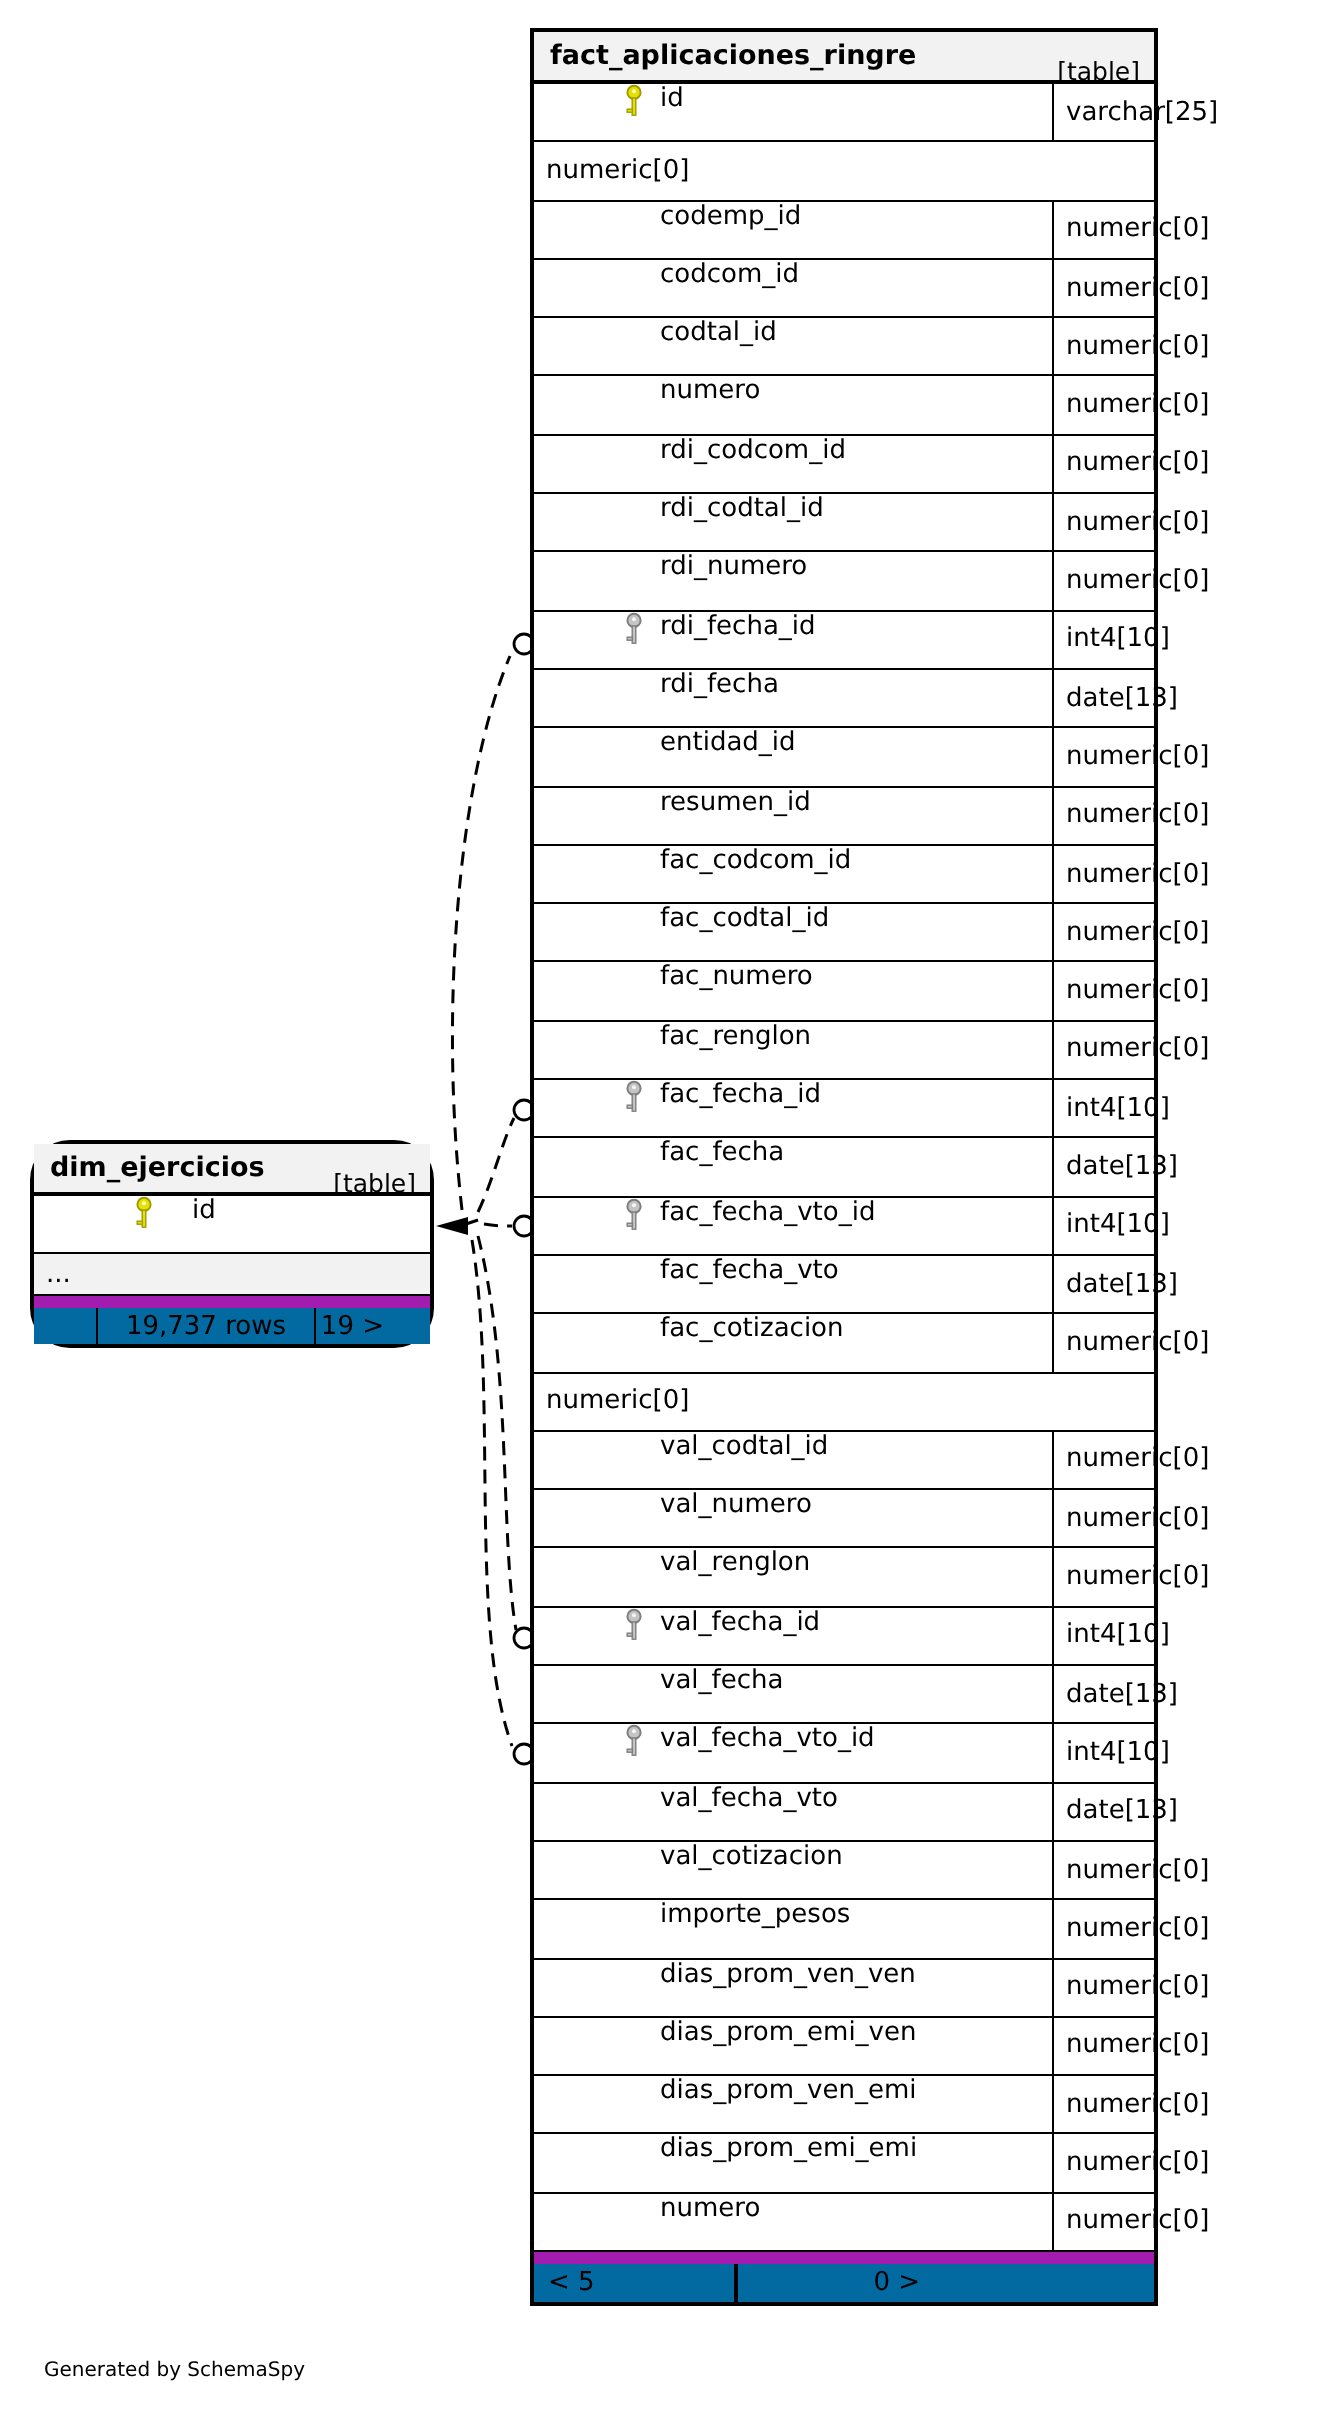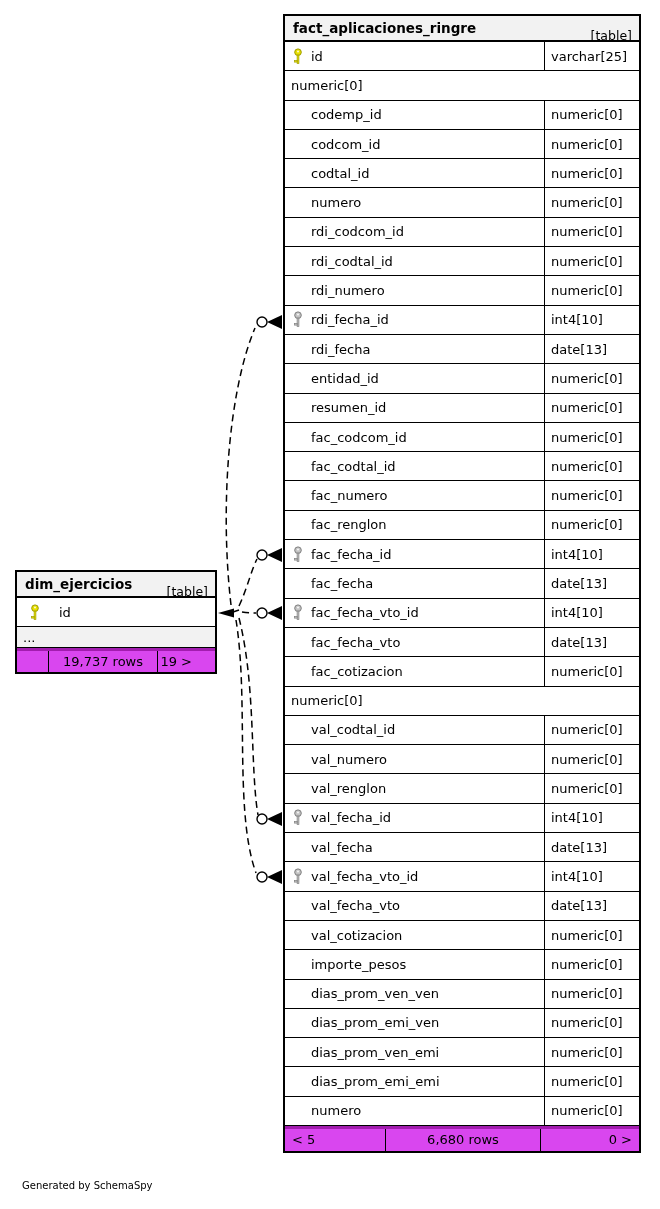--- a/index.html
+++ b/index.html
@@ -30,46 +30,47 @@
   .col-row {
     display: flex;
     align-items: stretch;
     height: 29.3px;
     border-bottom: 1px solid #000;
     background: #fff;
     font-size: 13px;
   }
   .col-left {
     display: flex;
-    align-items: center;
+    align-items: flex-start;
     flex: 0 0 260px;
     border-right: 1px solid #000;
     overflow: hidden;
+    padding-left: 37px;
   }
   .keycell {
     flex: 0 0 26px;
     display: flex;
     align-items: center;
     justify-content: center;
   }
   .col-name { white-space: nowrap; }
   .col-type {
     flex: 1;
     display: flex;
     align-items: center;
     padding-left: 6px;
     white-space: nowrap;
   }
   .entity-footer {
     display: flex;
     align-items: stretch;
     height: 25px;
-    border-top: 3px solid #a21caf;
+    border-top: 6px solid #a21caf;
     font-size: 13px;
-    background: #d946ef;
+    background: #0369a1;
   }
   .foot-cell { display: flex; align-items: center; }
   
   #fact-table .foot-left  { flex: 0 0 101px; border-right: 1px solid #000; padding-left: 7px; }
   #fact-table .foot-center{ flex: 1; justify-content: center; }
   #fact-table .foot-right { flex: 0 0 99px; border-left: 1px solid #000; justify-content: flex-end; padding-right: 7px; }
   
   #dim-table .col-left { flex: 1; border-right: none; }
   #dim-table .keycell { flex: 0 0 42px; justify-content: flex-start; padding-left: 12px; }
   #dim-table .col-row { height: 29.3px; }
@@ -133,21 +134,21 @@
     <circle class="rel-circle" cx="262" cy="819" r="5"></circle>
     <polygon class="rel-foot" points="267,819 282,812 282,826"></polygon>
   </g>
   <g>
     <path class="rel-path" d="M 236,620 C 249,700 234,812 256,873"></path>
     <circle class="rel-circle" cx="262" cy="877" r="5"></circle>
     <polygon class="rel-foot" points="267,877 282,870 282,884"></polygon>
   </g>
 </svg>
 
-<div class="entity" id="fact-table" style="left:283px; top:14px; width:358px;">
+<div class="entity" id="fact-table" style="left:265px; top:14px; width:314px;">
   <div class="entity-header">
     <span class="entity-title">fact_aplicaciones_ringre</span>
     <span class="entity-tag">[table]</span>
   </div>
   <div id="fact-rows">
       <div class="col-row">
         <div class="col-left">
           <span class="keycell">
             <svg width="12" height="17" viewBox="0 0 12 17">
               <circle cx="6" cy="4.2" r="3.3" fill="#e8e000" stroke="#9e9c00" stroke-width="1"></circle>
@@ -435,26 +436,25 @@
       <div class="col-row">
         <div class="col-left">
           <span class="keycell"></span>
           <span class="col-name">numero</span>
         </div>
         <div class="col-type">numeric[0]</div>
       </div>
     </div>
   <div class="entity-footer">
     <div class="foot-cell foot-left">&lt; 5</div>
-    <div class="foot-cell foot-center">6,680 rows</div>
     <div class="foot-cell foot-right">0 &gt;</div>
   </div>
 </div>
 
-<div class="entity" id="dim-table" style="left:15px; top:570px; width:202px;">
+<div class="entity" id="dim-table" style="left:15px; top:570px; width:202px;border-radius:20px;">
   <div class="entity-header">
     <span class="entity-title">dim_ejercicios</span>
     <span class="entity-tag">[table]</span>
   </div>
   <div id="dim-rows">
       <div class="col-row">
         <div class="col-left">
           <span class="keycell">
             <svg width="12" height="17" viewBox="0 0 12 17">
               <circle cx="6" cy="4.2" r="3.3" fill="#e8e000" stroke="#9e9c00" stroke-width="1"></circle>

